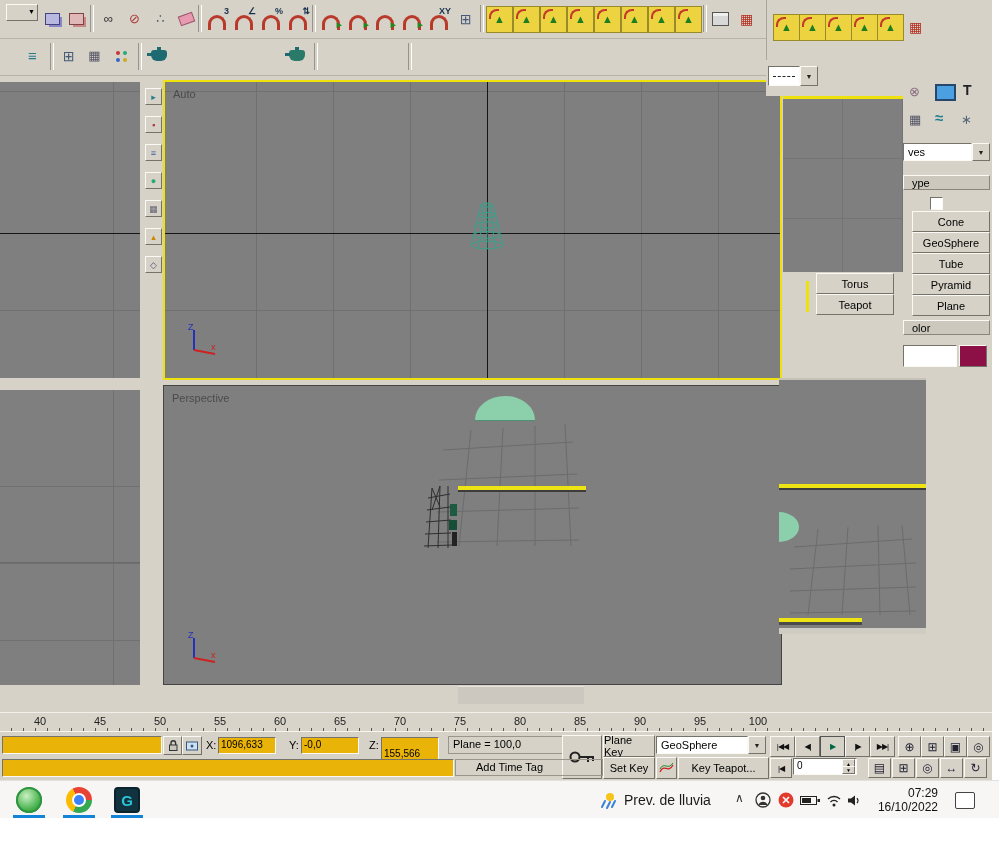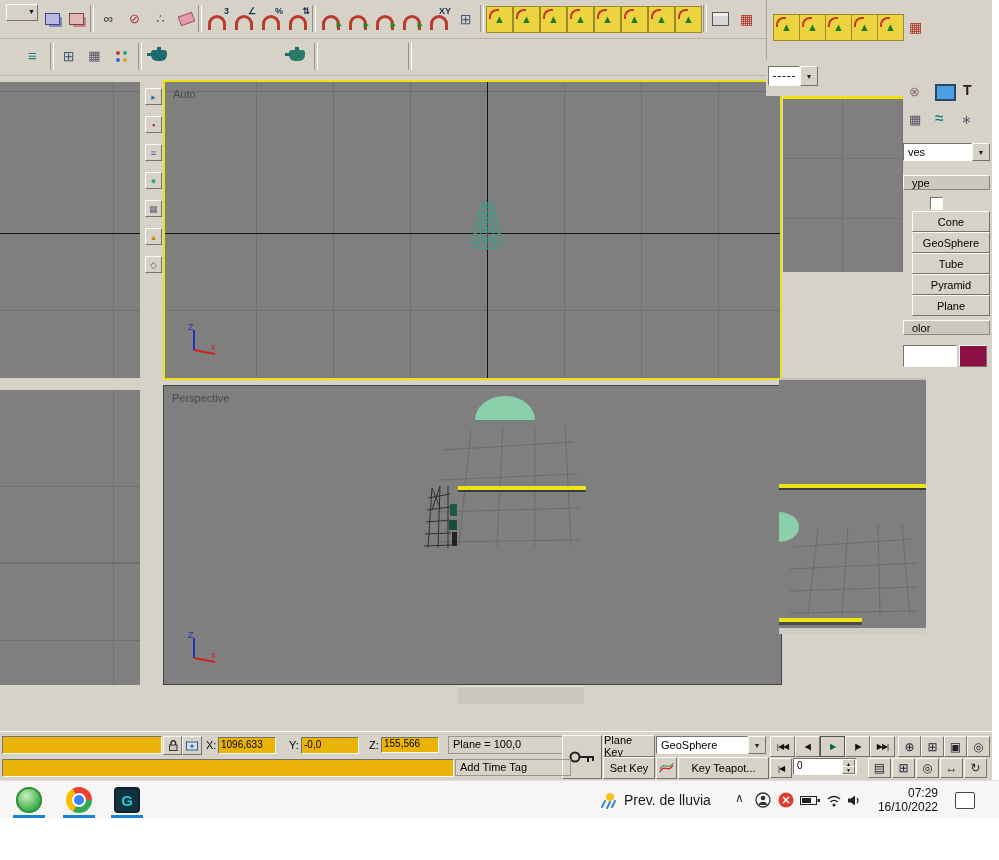--- a/index.html
+++ b/index.html
@@ -285,20 +285,35 @@
         </svg>
       </div>
 
       <div class="abs vp grid77" style="left:0;top:315px;width:140px;height:295px;background-position:37px 20px">
         <div class="abs" style="left:0;top:172px;width:140px;height:1px;background:#6a6a6a"></div>
       </div>
 
       <div class="abs" style="left:458px;top:611px;width:126px;height:17px;background:#ccc8bf;border-top:1px solid #e8e4db"></div>
     </div>
 
+    <div class="abs ruler" style="left:0;top:712px;width:992px;height:19px">
+      <span class="tick" style="left:40px">40</span>
+      <span class="tick" style="left:100px">45</span>
+      <span class="tick" style="left:160px">50</span>
+      <span class="tick" style="left:220px">55</span>
+      <span class="tick" style="left:280px">60</span>
+      <span class="tick" style="left:340px">65</span>
+      <span class="tick" style="left:400px">70</span>
+      <span class="tick" style="left:460px">75</span>
+      <span class="tick" style="left:520px">80</span>
+      <span class="tick" style="left:580px">85</span>
+      <span class="tick" style="left:640px">90</span>
+      <span class="tick" style="left:700px">95</span>
+      <span class="tick" style="left:758px">100</span>
+    </div>
 
     <div class="abs panel" style="left:0;top:731px;width:992px;height:49px;border-top:1px solid #f8f6f1;border-bottom:1px solid #8a867c">
 
       <div class="abs sunken" style="left:2px;top:4px;width:158px;height:16px"></div>
       <div class="abs raised btn" style="left:163px;top:4px;width:17px;height:17px">
         <svg width="12" height="13" viewBox="0 0 12 13">
             <path d="M4 6 V4 a2.3 2.3 0 0 1 4.6 0 V6" fill="none" stroke="#333" stroke-width="1.4"></path>
             <rect x="2.5" y="6" width="7.5" height="5.5" fill="#c9c5bb" stroke="#333"></rect>
           </svg>
       </div>
@@ -306,21 +321,21 @@
         <svg width="14" height="12" viewBox="0 0 14 12">
             <rect x="1.5" y="2" width="11" height="8" fill="#cfe0f0" stroke="#335a88"></rect>
             <circle cx="7" cy="6" r="1.5" fill="#335a88"></circle>
           </svg>
       </div>
       <span class="abs" style="left:206px;top:7px">X:</span>
       <div class="abs sunken" style="left:218px;top:5px;width:52px;height:14px;font-size:10px;padding:1px 2px 0">1096,633</div>
       <span class="abs" style="left:289px;top:7px">Y:</span>
       <div class="abs sunken" style="left:301px;top:5px;width:52px;height:14px;font-size:10px;padding:1px 2px 0">-0,0</div>
       <span class="abs" style="left:369px;top:7px">Z:</span>
-      <div class="abs sunken" style="left:381px;top:5px;width:52px;height:14px;font-size:10px;padding:0 2px 0">155,566</div>
+      <div class="abs sunken" style="left:381px;top:5px;width:52px;height:14px;font-size:10px;padding:10px 2px 0">155,566</div>
       <div class="abs" style="left:448px;top:4px;width:112px;height:15px;border:1px solid #9a968c;padding:1px 4px 0">Plane = 100,0</div>
       <div class="abs raised btn" style="left:562px;top:3px;width:38px;height:42px">
         <svg width="30" height="26" viewBox="0 0 30 26">
             <g stroke="#222" stroke-width="2" fill="none">
               <circle cx="8" cy="13" r="4.5"></circle>
               <line x1="13" y1="13" x2="27" y2="13"></line>
               <line x1="21" y1="13" x2="21" y2="18"></line>
               <line x1="26" y1="13" x2="26" y2="17"></line>
             </g>
           </svg>
@@ -352,21 +367,21 @@
           <span class="navg">⊞</span>
         </div>
       <div class="abs raised btn" style="left:944px;top:4px;width:21px;height:19px">
           <span class="navg">▣</span>
         </div>
       <div class="abs raised btn" style="left:967px;top:4px;width:21px;height:19px">
           <span class="navg">◎</span>
         </div>
 
       <div class="abs sunken" style="left:2px;top:27px;width:450px;height:16px"></div>
-      <div class="abs" style="left:455px;top:27px;width:106px;height:14px;border:1px solid #9a968c;padding:1px 4px 0">Add Time Tag</div>
+      <div class="abs" style="left:455px;top:27px;width:106px;height:14px;border:1px solid #9a968c;padding:1px 20px 0">Add Time Tag</div>
       <div class="abs raised btn" style="left:603px;top:25px;width:50px;height:20px">Set Key</div>
       <div class="abs raised btn" style="left:656px;top:25px;width:19px;height:20px">
         <svg width="15" height="14" viewBox="0 0 15 14">
             <path d="M1 11 C5 2,9 13,14 4" stroke="#c22" fill="none" stroke-width="1.3"></path>
             <path d="M1 8 C5 0,9 10,14 2" stroke="#282" fill="none" stroke-width="1"></path>
           </svg>
       </div>
       <div class="abs raised btn" style="left:678px;top:25px;width:89px;height:20px">Key Teapot...</div>
       <div class="abs raised btn" style="left:770px;top:26px;width:20px;height:18px">
           <span class="pb">|◀</span>
@@ -407,20 +422,25 @@
     <div class="combo" style="left:2px;top:6px;width:50px;height:20px">
       <span class="cfield">
           <span style="display:inline-block;width:24px;border-top:1px dashed #222"></span>
         </span>
       <span class="cbtn">▼</span>
     </div>
   </div>
 
   <div class="abs vp grid60" style="left:783px;top:96px;width:120px;height:176px;border-top:3px solid #efe20c;box-sizing:border-box;z-index:2"></div>
 
+  <div class="abs panel" style="left:783px;top:272px;width:120px;height:106px;z-index:2">
+    <div class="abs" style="left:23px;top:9px;width:3px;height:31px;background:#efe20c"></div>
+    <div class="abs raised btn cpbtn" style="left:33px;top:1px">Torus</div>
+    <div class="abs raised btn cpbtn" style="left:33px;top:22px">Teapot</div>
+  </div>
 
   <div class="abs panel" style="left:903px;top:60px;width:89px;height:572px;z-index:2">
     <span class="abs g-ox" style="left:6px;top:24px"></span>
     <span class="abs" style="left:32px;top:24px;width:17px;height:13px;background:#4aa0e0;border:2px solid #24476b"></span>
     <span class="abs" style="left:60px;top:22px;font-weight:bold;font-size:14px;color:#222">T</span>
     <span class="abs g-tbl" style="left:6px;top:52px"></span>
     <span class="abs g-wav" style="left:32px;top:49px"></span>
     <span class="abs g-ast" style="left:58px;top:52px"></span>
     <div class="combo" style="left:0;top:83px;width:87px;height:18px">
       <span class="cfield">ves</span>

